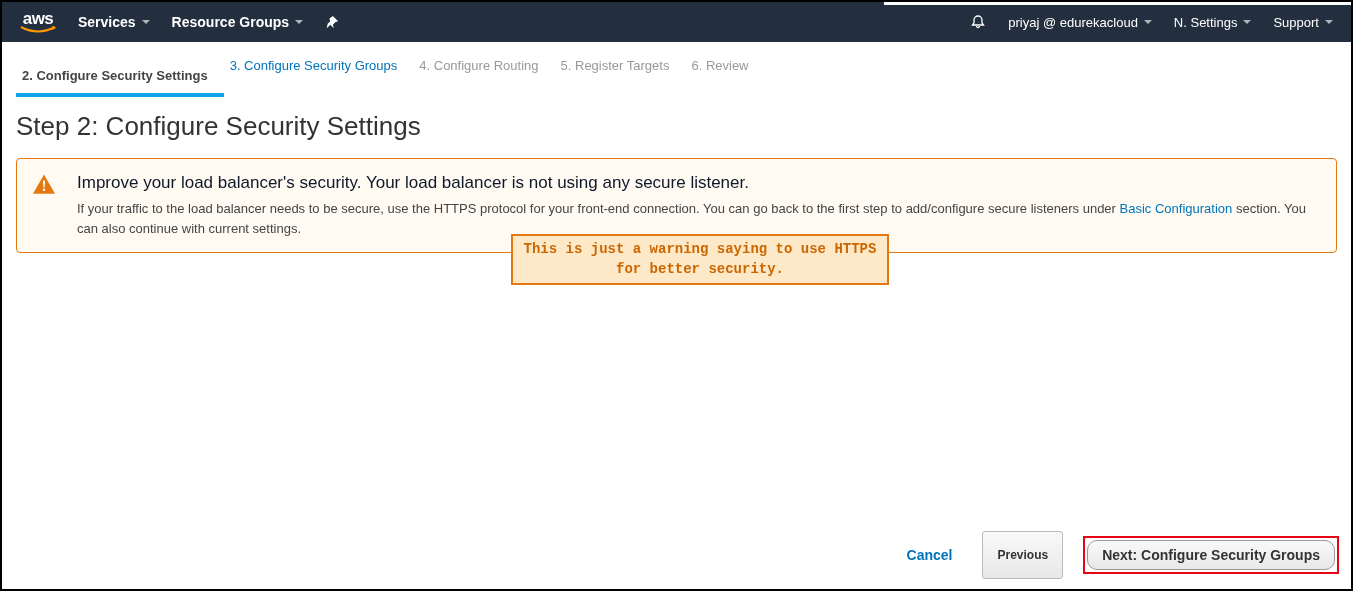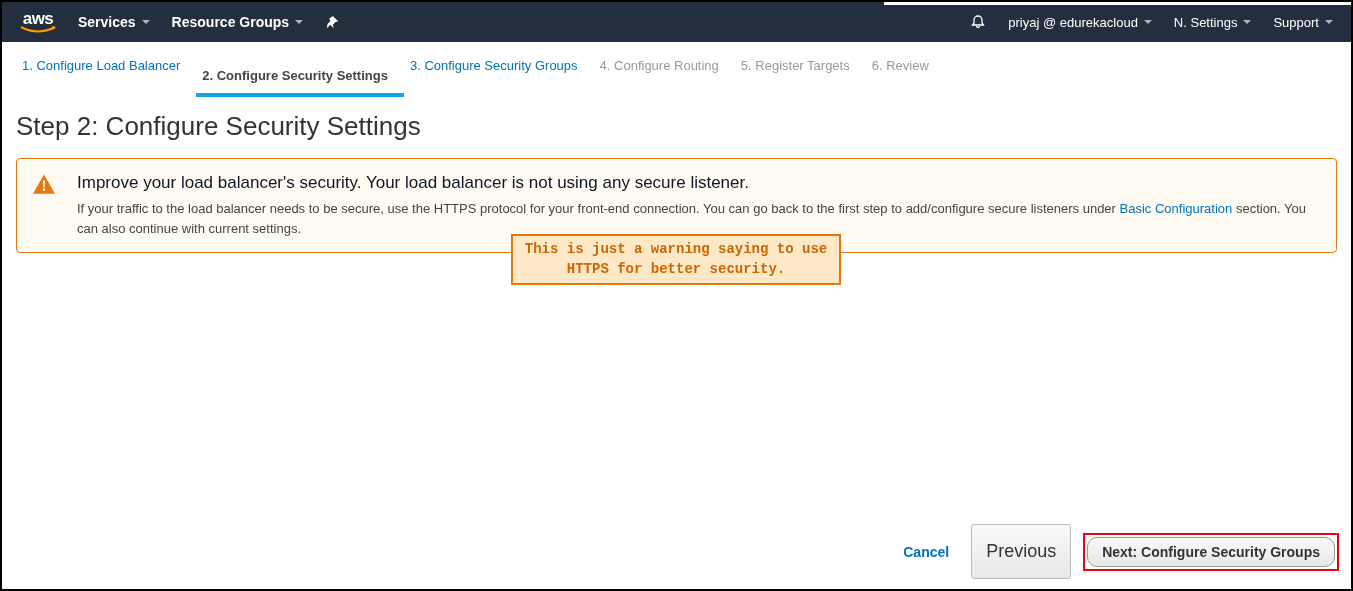--- a/index.html
+++ b/index.html
@@ -106,55 +106,55 @@
     .warning-text {
       color: #444;
       font-size: 13px;
       line-height: 1.5;
     }
     .warning-text a { color: #0073bb; text-decoration: none; cursor: pointer; }
     .annotation {
       position: absolute;
       left: 509px;
       top: 232px;
-      width: 330px;
+      width: 378px;
       background: #fde9c8;
       border: 2px solid #e47911;
       color: #cc6600;
       font-family: "Courier New", monospace;
       font-weight: 700;
       font-size: 14px;
       text-align: center;
       padding: 4px 8px;
       line-height: 1.4;
     }
     .footer {
       position: absolute;
       bottom: 10px;
       right: 12px;
       display: flex;
       align-items: center;
-      gap: 12px;
+      gap: 20px;
     }
     .btn-cancel {
       color: #0073bb;
       font-size: 14px;
       font-weight: 700;
       background: none;
       border: none;
       cursor: pointer;
       padding: 6px 10px;
     }
     .btn-prev {
       background: linear-gradient(#f9f9f9, #e8e8e8);
       border: 1px solid #bbb;
       border-radius: 3px;
       color: #333;
-      font-size: 18px;
-      font-weight: 400;
+      font-size: 12px;
+      font-weight: 700;
       padding: 16px 14px;
       cursor: pointer;
     }
     .btn-next {
       background: linear-gradient(#f9f9f9, #e8e8e8);
       border: 1px solid #999;
       border-radius: 10px;
       color: #333;
       font-size: 14px;
       font-weight: 700;
@@ -210,21 +210,20 @@
       <span class="caret"></span>
     </div>
     <div class="nav-item right">
       <span>Support</span>
       <span class="caret"></span>
     </div>
   </div>
 </div>
 
 <div class="steps">
-  <div class="step link">1. Configure Load Balancer</div>
   <div class="step active">2. Configure Security Settings</div>
   <div class="step link">3. Configure Security Groups</div>
   <div class="step">4. Configure Routing</div>
   <div class="step">5. Register Targets</div>
   <div class="step">6. Review</div>
 </div>
 
 <h1 class="page-title">Step 2: Configure Security Settings</h1>
 
 <div class="warning-box">

